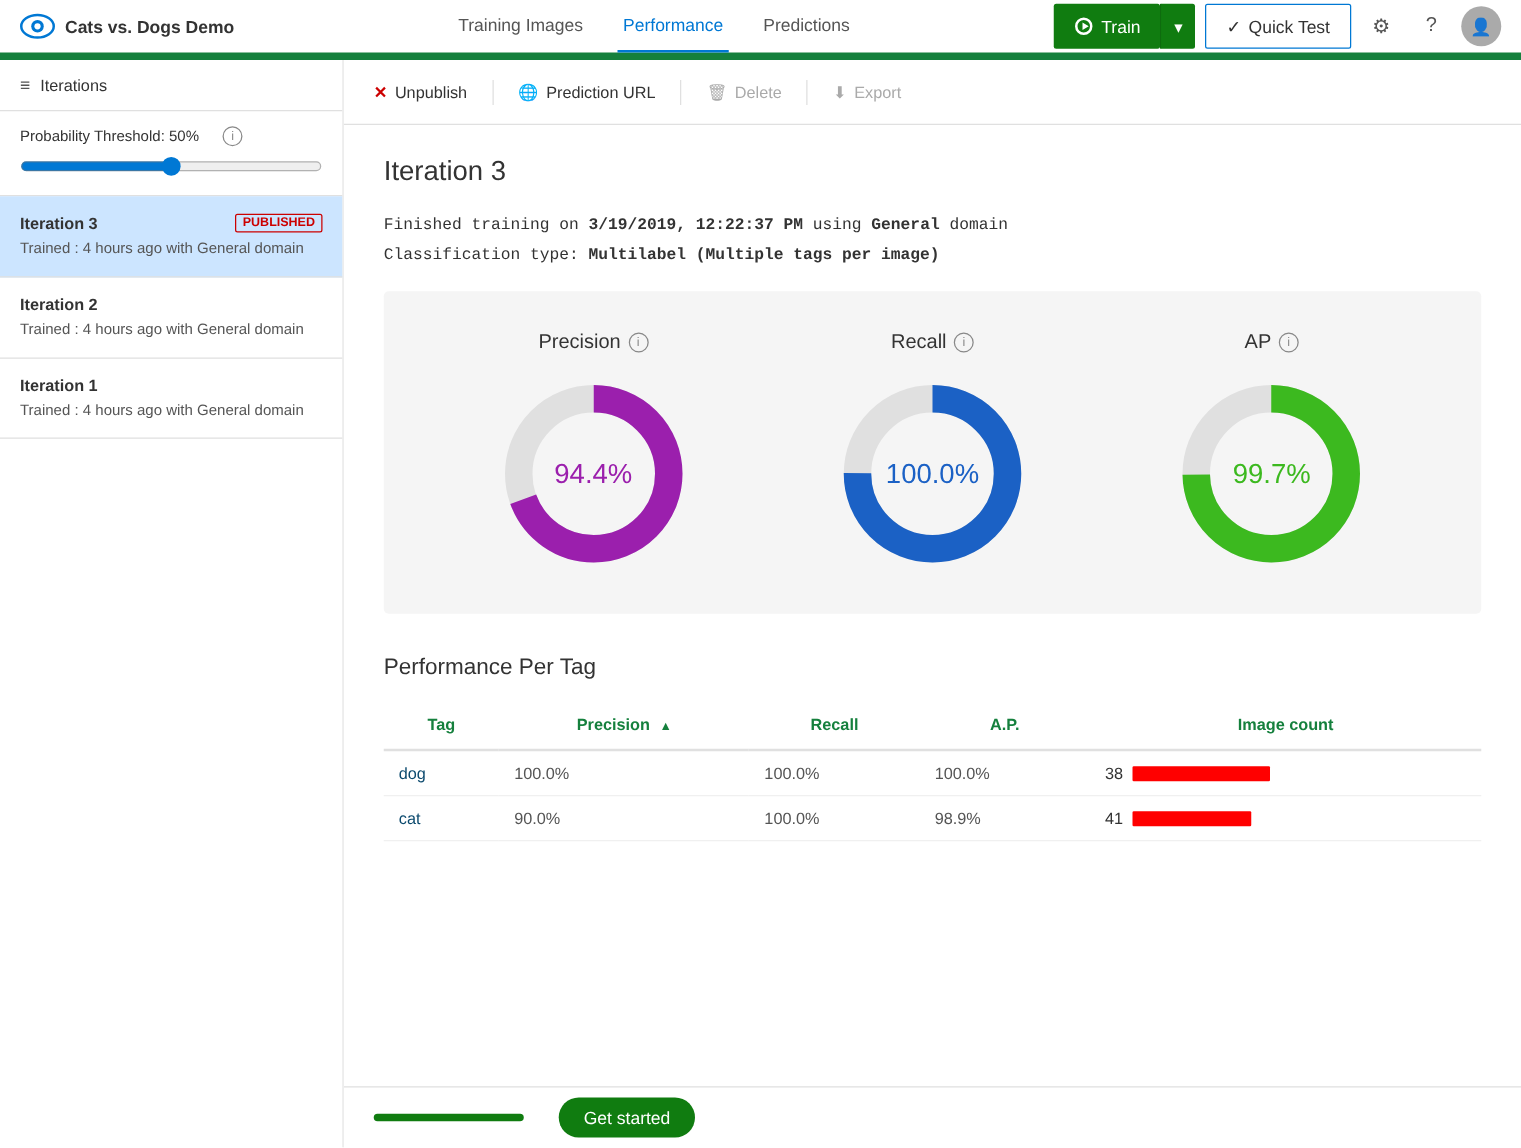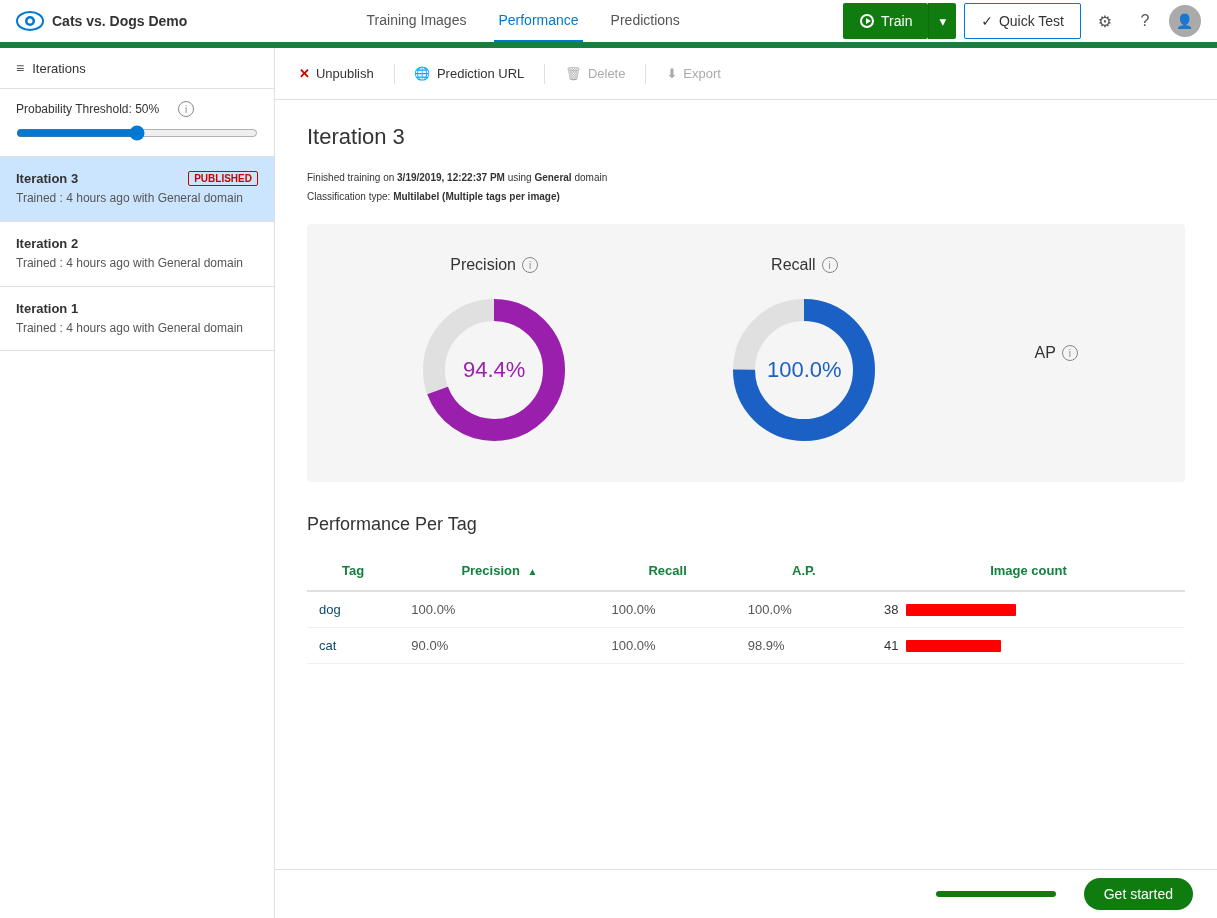--- a/index.html
+++ b/index.html
@@ -49,21 +49,21 @@
     .toolbar-btn { display: flex; align-items: center; gap: 6px; font-size: 13px; color: #333; cursor: pointer; background: none; border: none; padding: 0; }
     .toolbar-btn.disabled { color: #aaa; cursor: default; }
     .toolbar-separator { width: 1px; height: 20px; background: #e0e0e0; }
 
     
     .content-area { padding: 24px 32px; }
     .page-title { font-size: 22px; font-weight: 300; color: #333; margin-bottom: 20px; }
 
     
     .training-info { margin-bottom: 20px; }
-    .training-info p { font-size: 10px; color: #333; margin-bottom: 4px; line-height: 1.5; }
+    .training-info p { font-size: 13px; color: #333; margin-bottom: 4px; line-height: 1.5; font-family: Liberation Mono, monospace; }
     .training-info strong { font-weight: 600; }
     .published-as-box { display: inline-block; border: 1.5px solid #cc0000; padding: 2px 8px; font-size: 13px; color: #333; margin-top: 4px; }
     .published-as-box strong { font-weight: 600; }
 
     
     .metrics-section { background: #f5f5f5; border-radius: 4px; padding: 32px; display: flex; justify-content: space-around; align-items: center; margin-bottom: 32px; }
     .metric-card { display: flex; flex-direction: column; align-items: center; gap: 16px; }
     .metric-title { font-size: 16px; color: #333; display: flex; align-items: center; gap: 6px; }
     .info-icon { width: 16px; height: 16px; border-radius: 50%; border: 1px solid #888; display: flex; align-items: center; justify-content: center; font-size: 10px; color: #888; cursor: pointer; }
 
@@ -76,21 +76,21 @@
     .perf-table { width: 100%; border-collapse: collapse; }
     .perf-table th { text-align: center; font-size: 13px; font-weight: 600; color: #15803d; padding: 8px 12px 12px 12px; border-bottom: 2px solid #e0e0e0; }
     .perf-table th.sortable { cursor: pointer; }
     .perf-table td { padding: 10px 12px; border-bottom: 1px solid #f0f0f0; font-size: 13px; }
     .tag-link { color: #0c4a6e; cursor: pointer; text-decoration: none; }
     .metric-val { color: #555; }
     .bar-cell { display: flex; align-items: center; gap: 8px; }
     .bar { height: 12px; background: red; border-radius: 1px; }
 
     
-    .bottom-bar { position: fixed; bottom: 0; right: 0; width: calc(1217px - 275px); display: flex; justify-content: flex-end; align-items: center; padding: 8px 24px; background: #fff; border-top: 1px solid #e0e0e0; gap: 28px; }
+    .bottom-bar { position: fixed; bottom: 0; right: 0; width: calc(1217px - 275px); display: flex; justify-content: flex-start; align-items: center; padding: 8px 24px; background: #fff; border-top: 1px solid #e0e0e0; gap: 28px; }
     .progress-bar-green { height: 6px; width: 120px; background: #107c10; border-radius: 3px; }
     .btn-get-started { background: #107c10; color: #fff; border: none; border-radius: 20px; padding: 8px 20px; font-size: 14px; cursor: pointer; }
 
     
     .sort-arrow { font-size: 10px; margin-left: 4px; }
   </style>
 </head>
 <body>
 
 <div class="top-nav">
@@ -238,20 +238,28 @@
               <circle cx="80" cy="80" r="60" fill="none" stroke="#1b61c5" stroke-width="22" stroke-dasharray="376.99 376.99" stroke-dashoffset="94.25" stroke-linecap="butt" transform="rotate(-90 80 80)"></circle>
             </svg>
             <span class="donut-label" style="color:#1b61c5;">100.0%</span>
           </div>
         </div>
 
         <div class="metric-card">
           <div class="metric-title">
             <span>AP</span>
             <div class="info-icon">i</div>
+          </div>
+          <div class="donut-container">
+            <svg width="160" height="160" viewBox="0 0 160 160">
+              <circle cx="80" cy="80" r="60" fill="none" stroke="#e0e0e0" stroke-width="22"></circle>
+
+              <circle cx="80" cy="80" r="60" fill="none" stroke="#3cb91f" stroke-width="22" stroke-dasharray="375.87 376.99" stroke-dashoffset="94.25" stroke-linecap="butt" transform="rotate(-90 80 80)"></circle>
+            </svg>
+            <span class="donut-label" style="color:#3cb91f;">99.7%</span>
           </div>
         </div>
 
       </div>
 
       <h2 class="per-tag-title">Performance Per Tag</h2>
       <table class="perf-table">
         <thead>
           <tr>
             <th>Tag</th>

